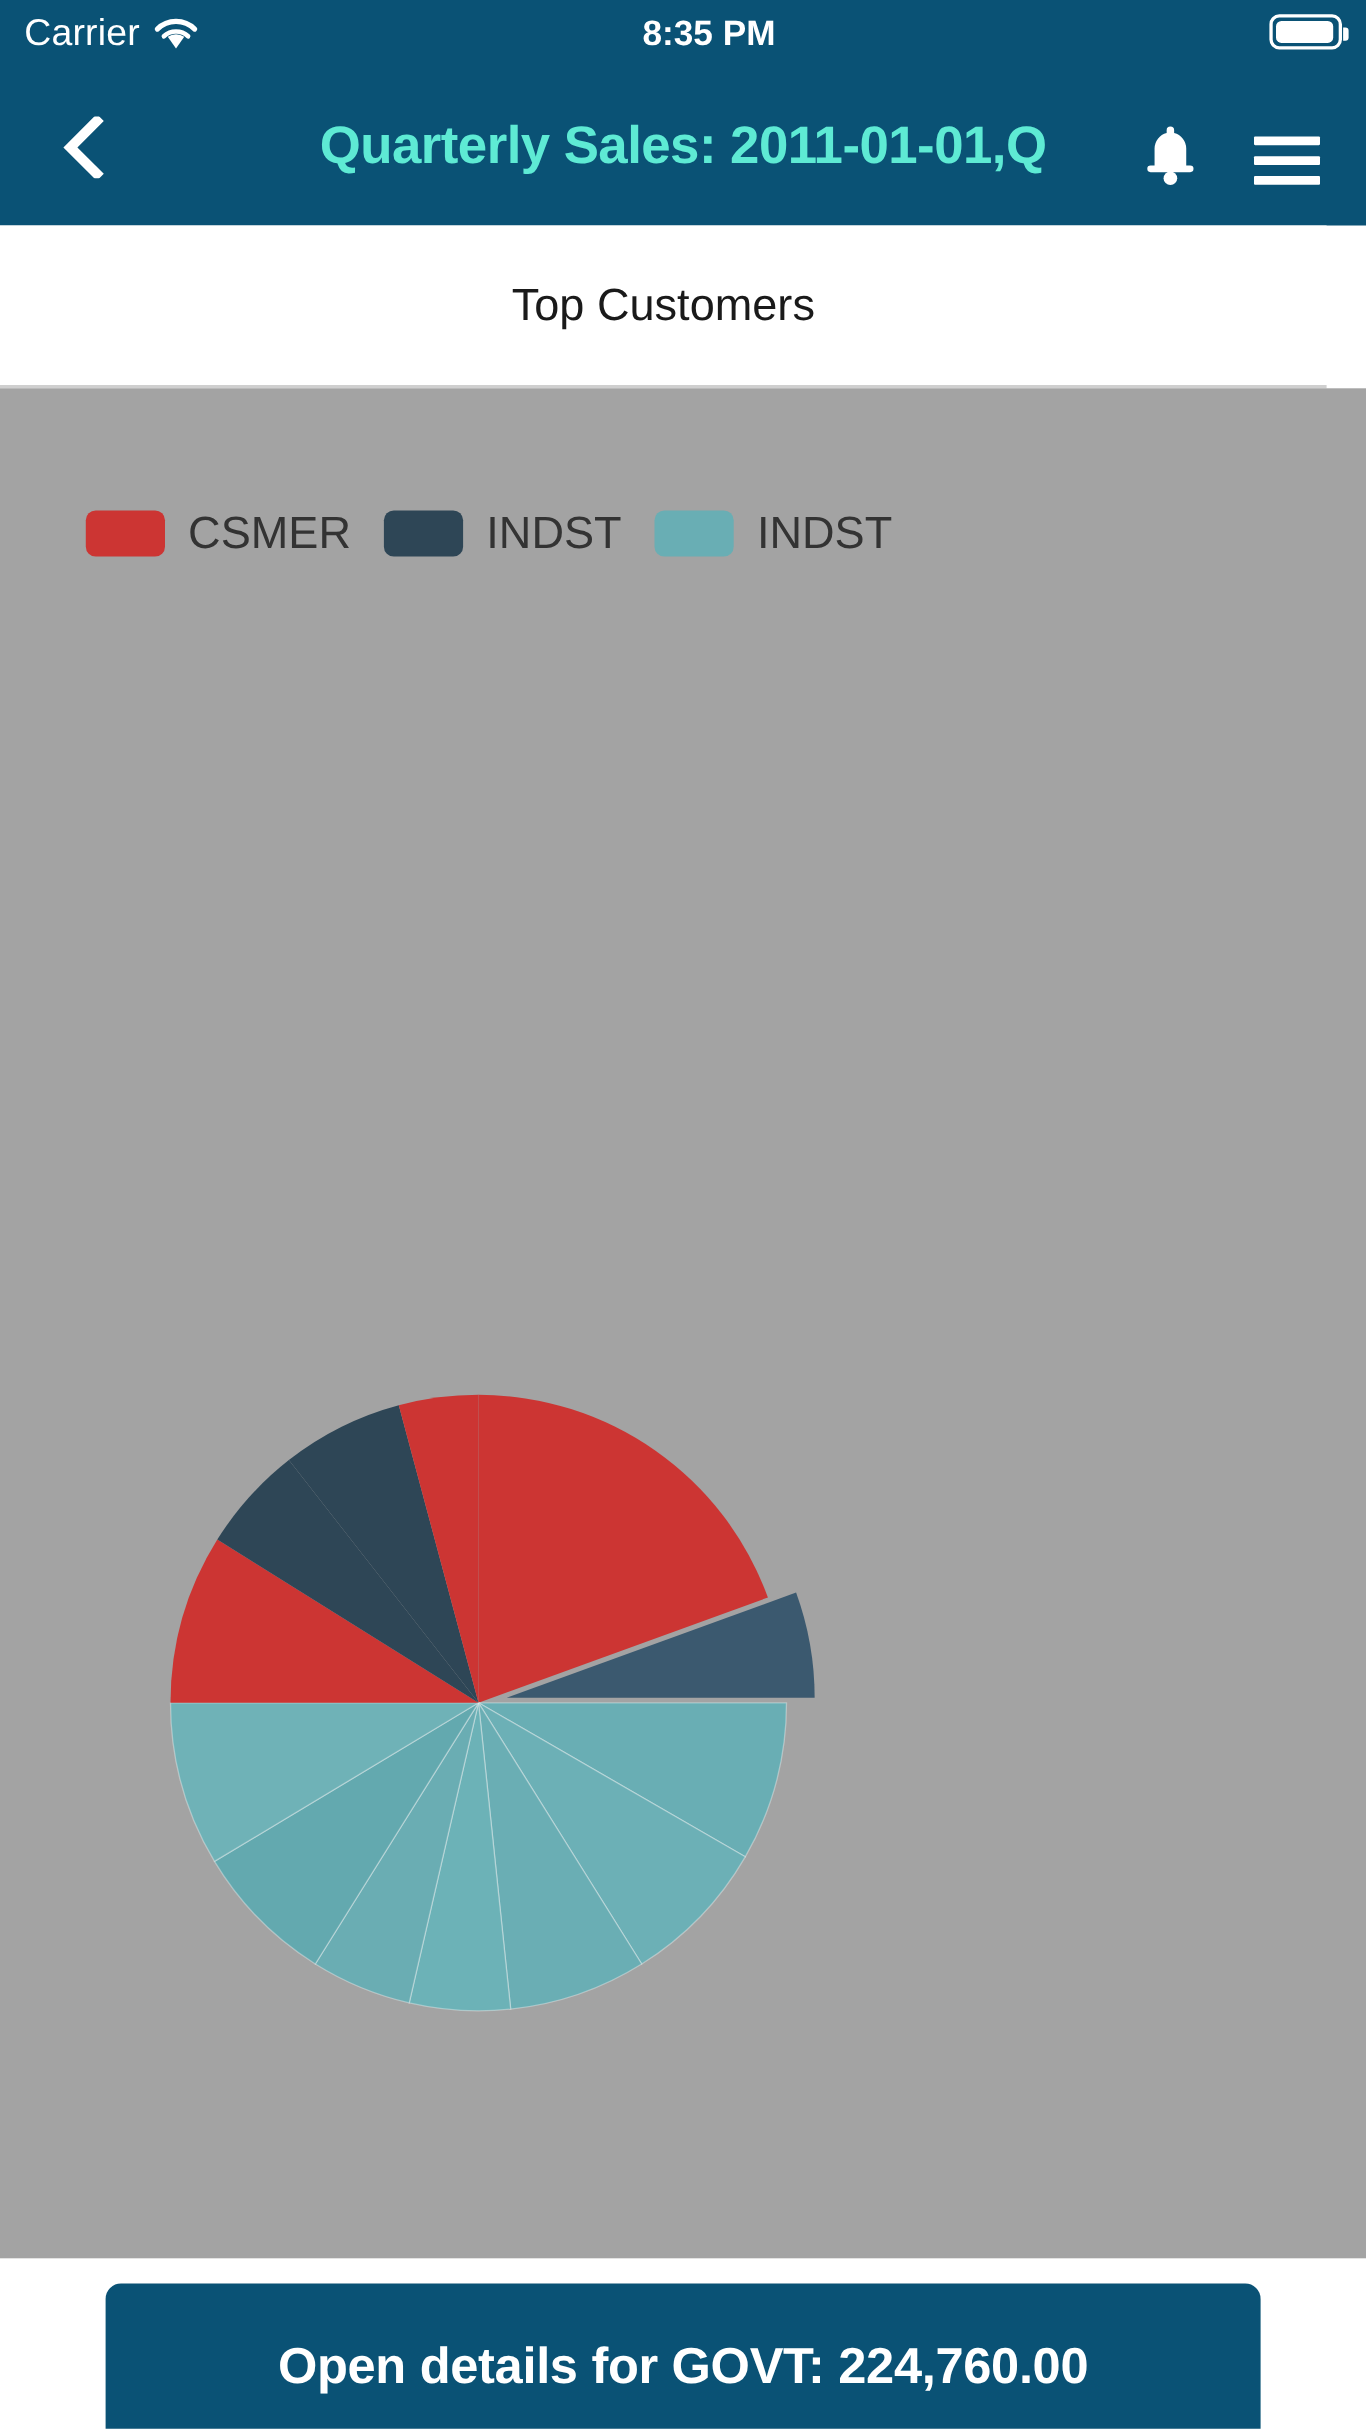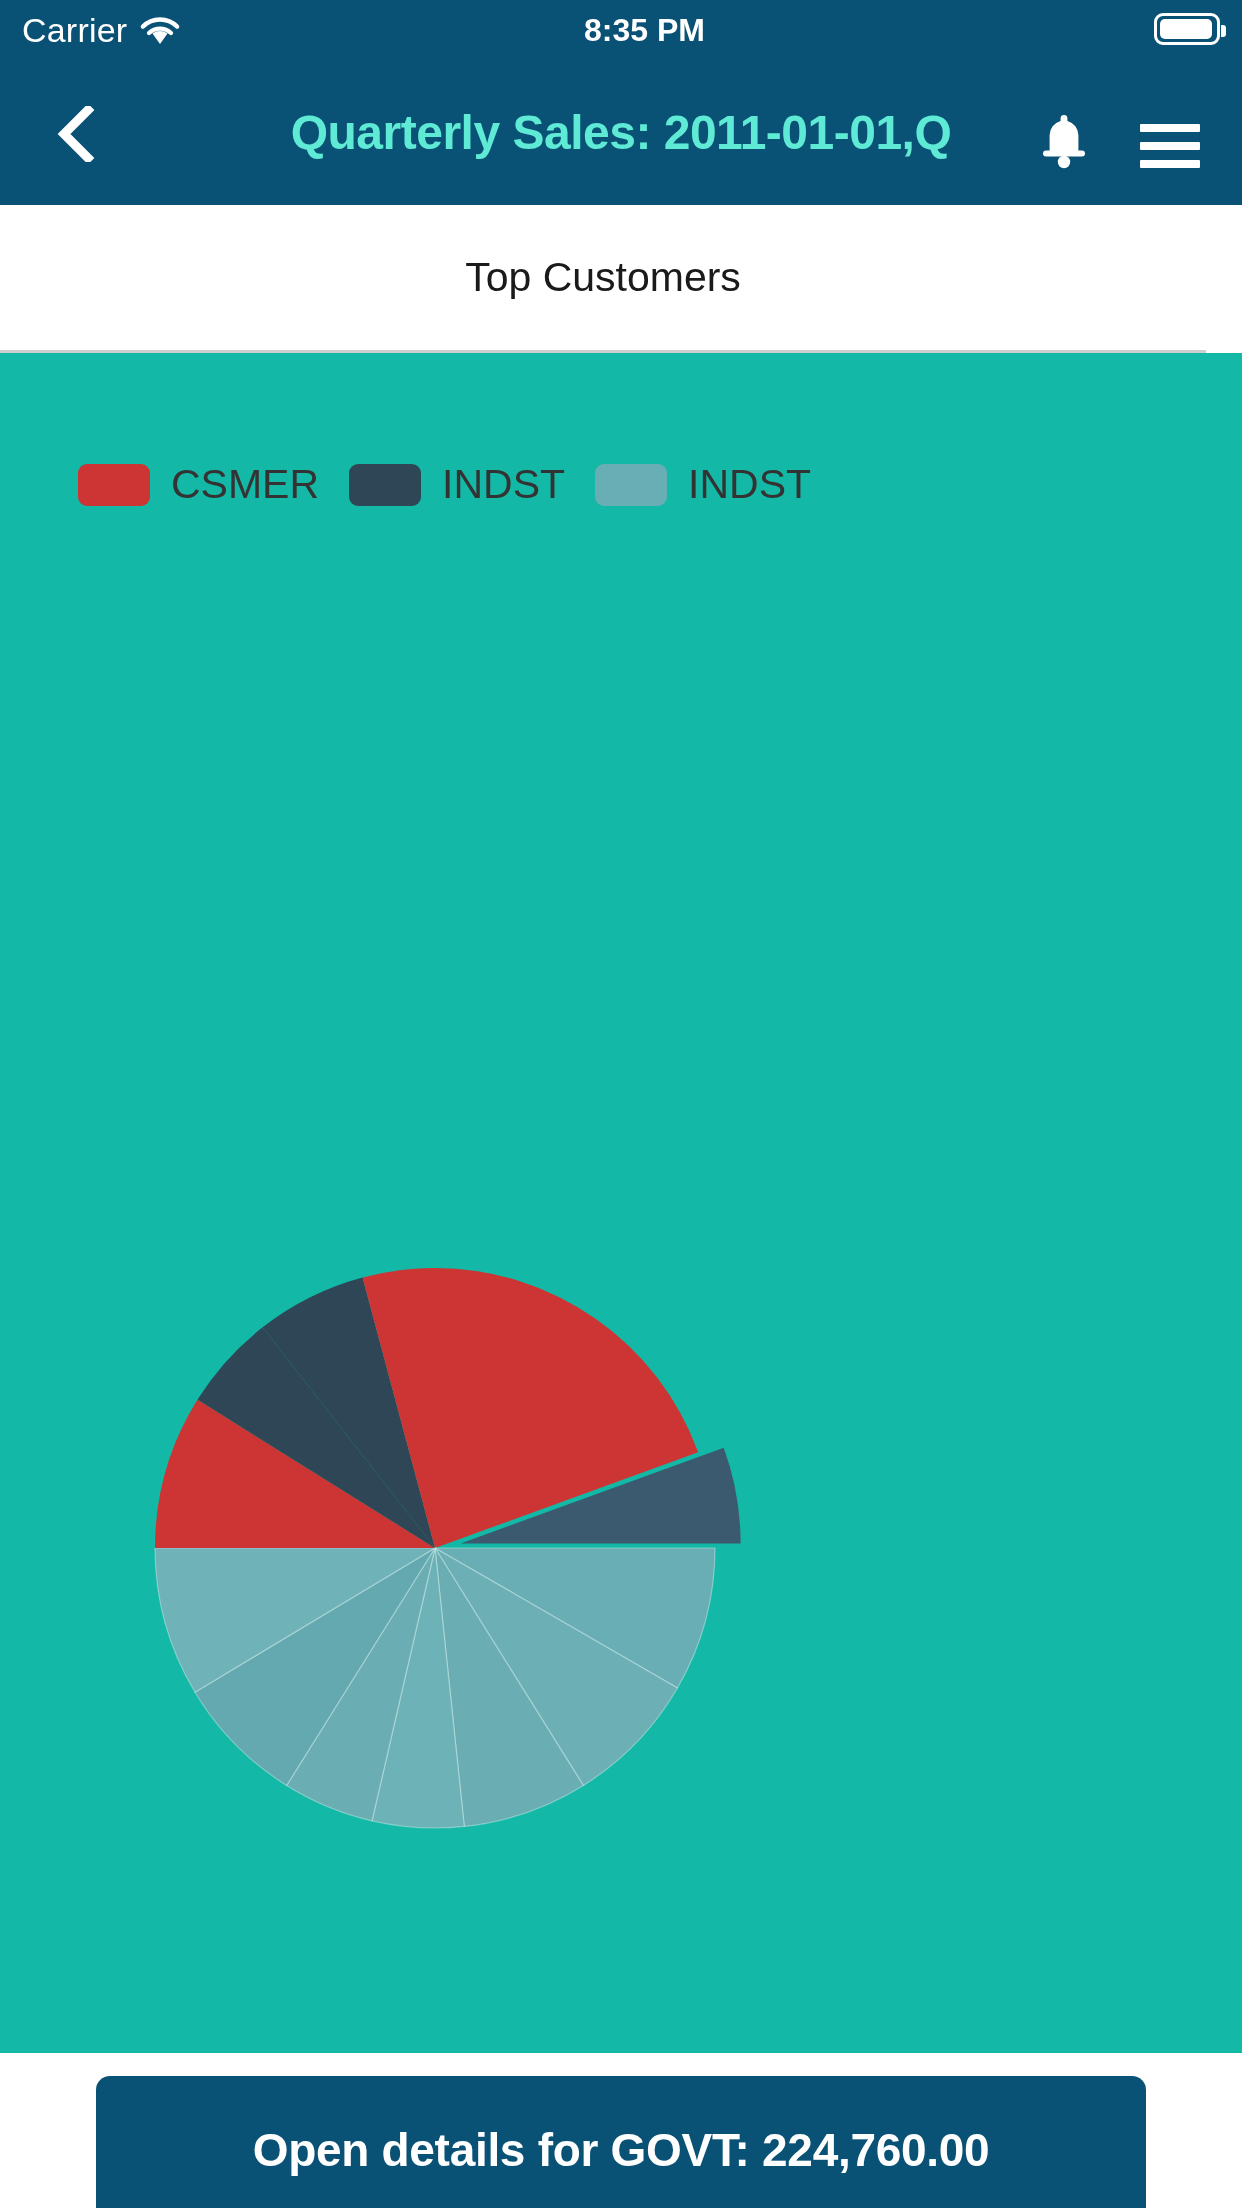--- a/index.html
+++ b/index.html
@@ -170,21 +170,21 @@
     height: 10px;
     background: #10179c;
   }
 
   
   .chart-area {
     position: absolute;
     left: 0; top: 353px;
     width: 1242px;
     height: 1700px;
-    background: #14b8a6;
+    background: #a3a3a3;
   }
   .legend {
     position: absolute;
     left: 78px; top: 108px;
     display: flex;
     align-items: center;
     gap: 0;
   }
   .legend-item {
     display: flex;

